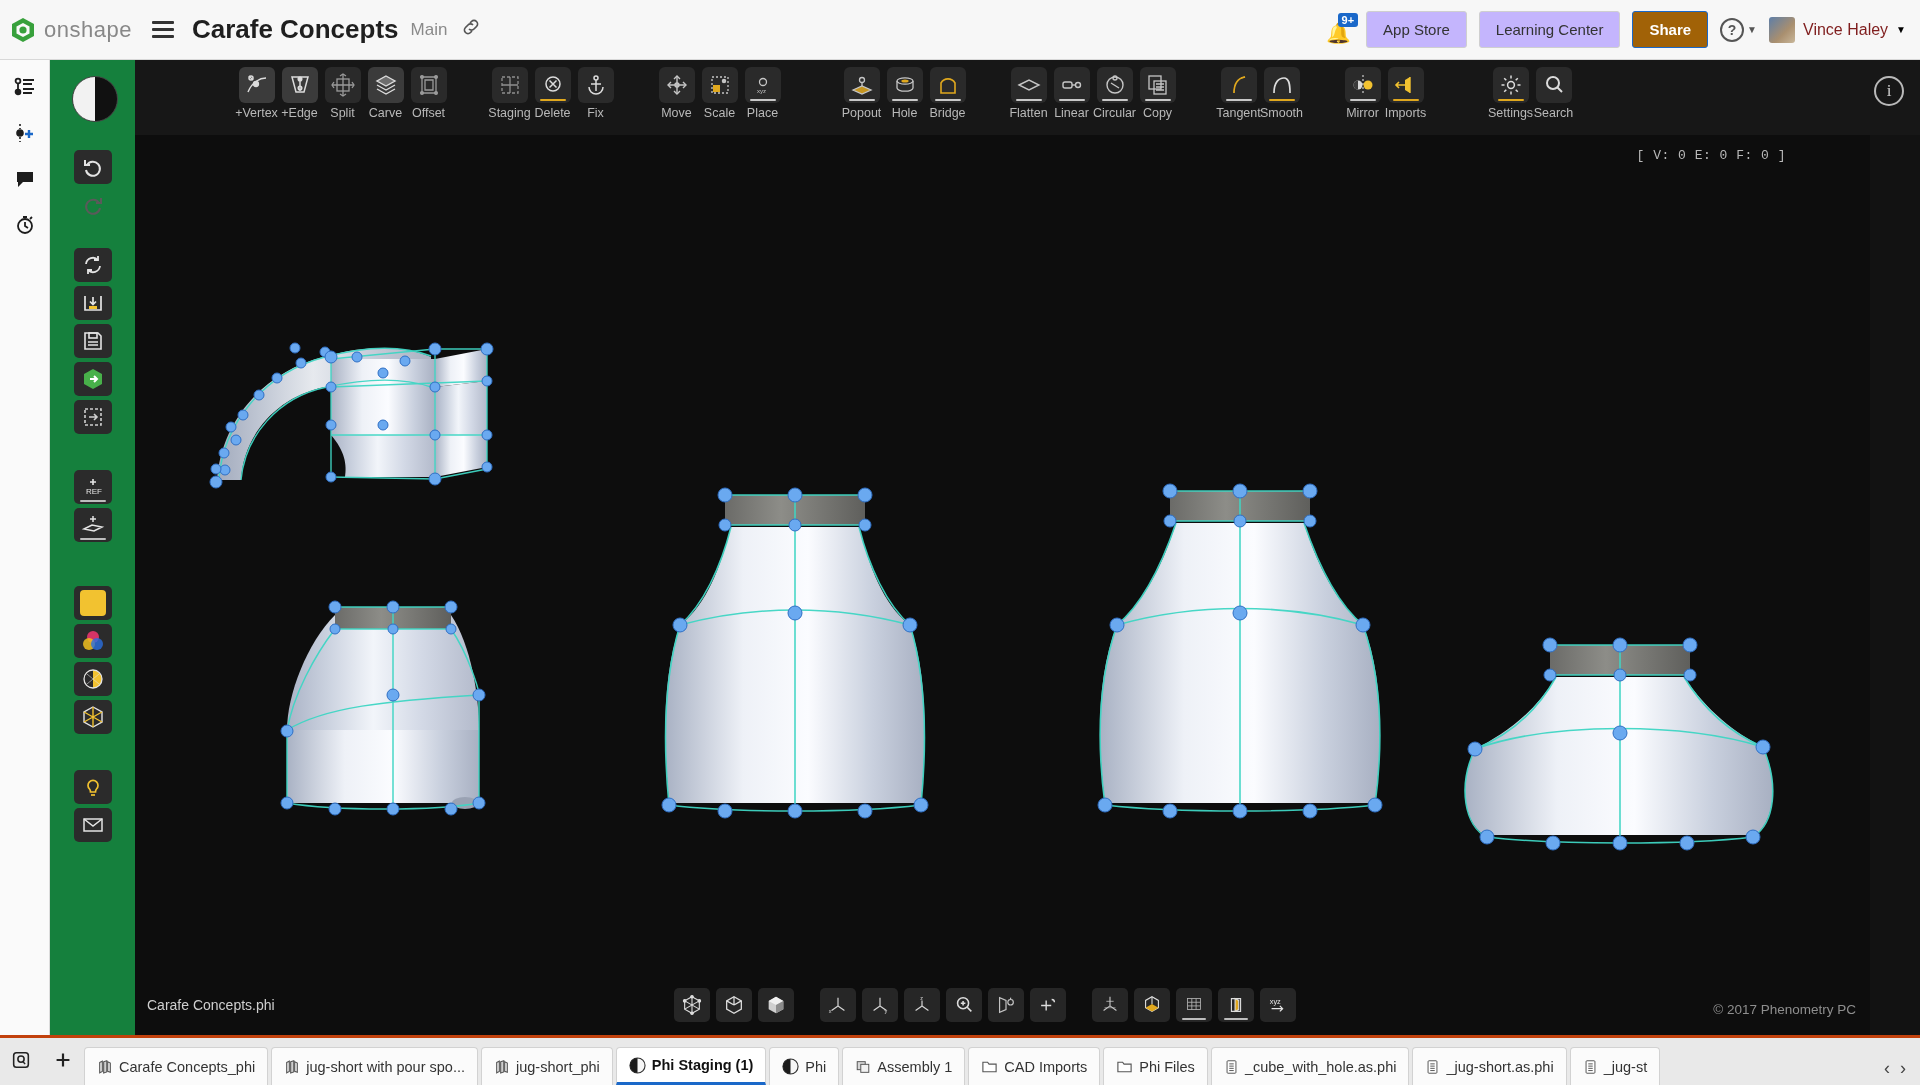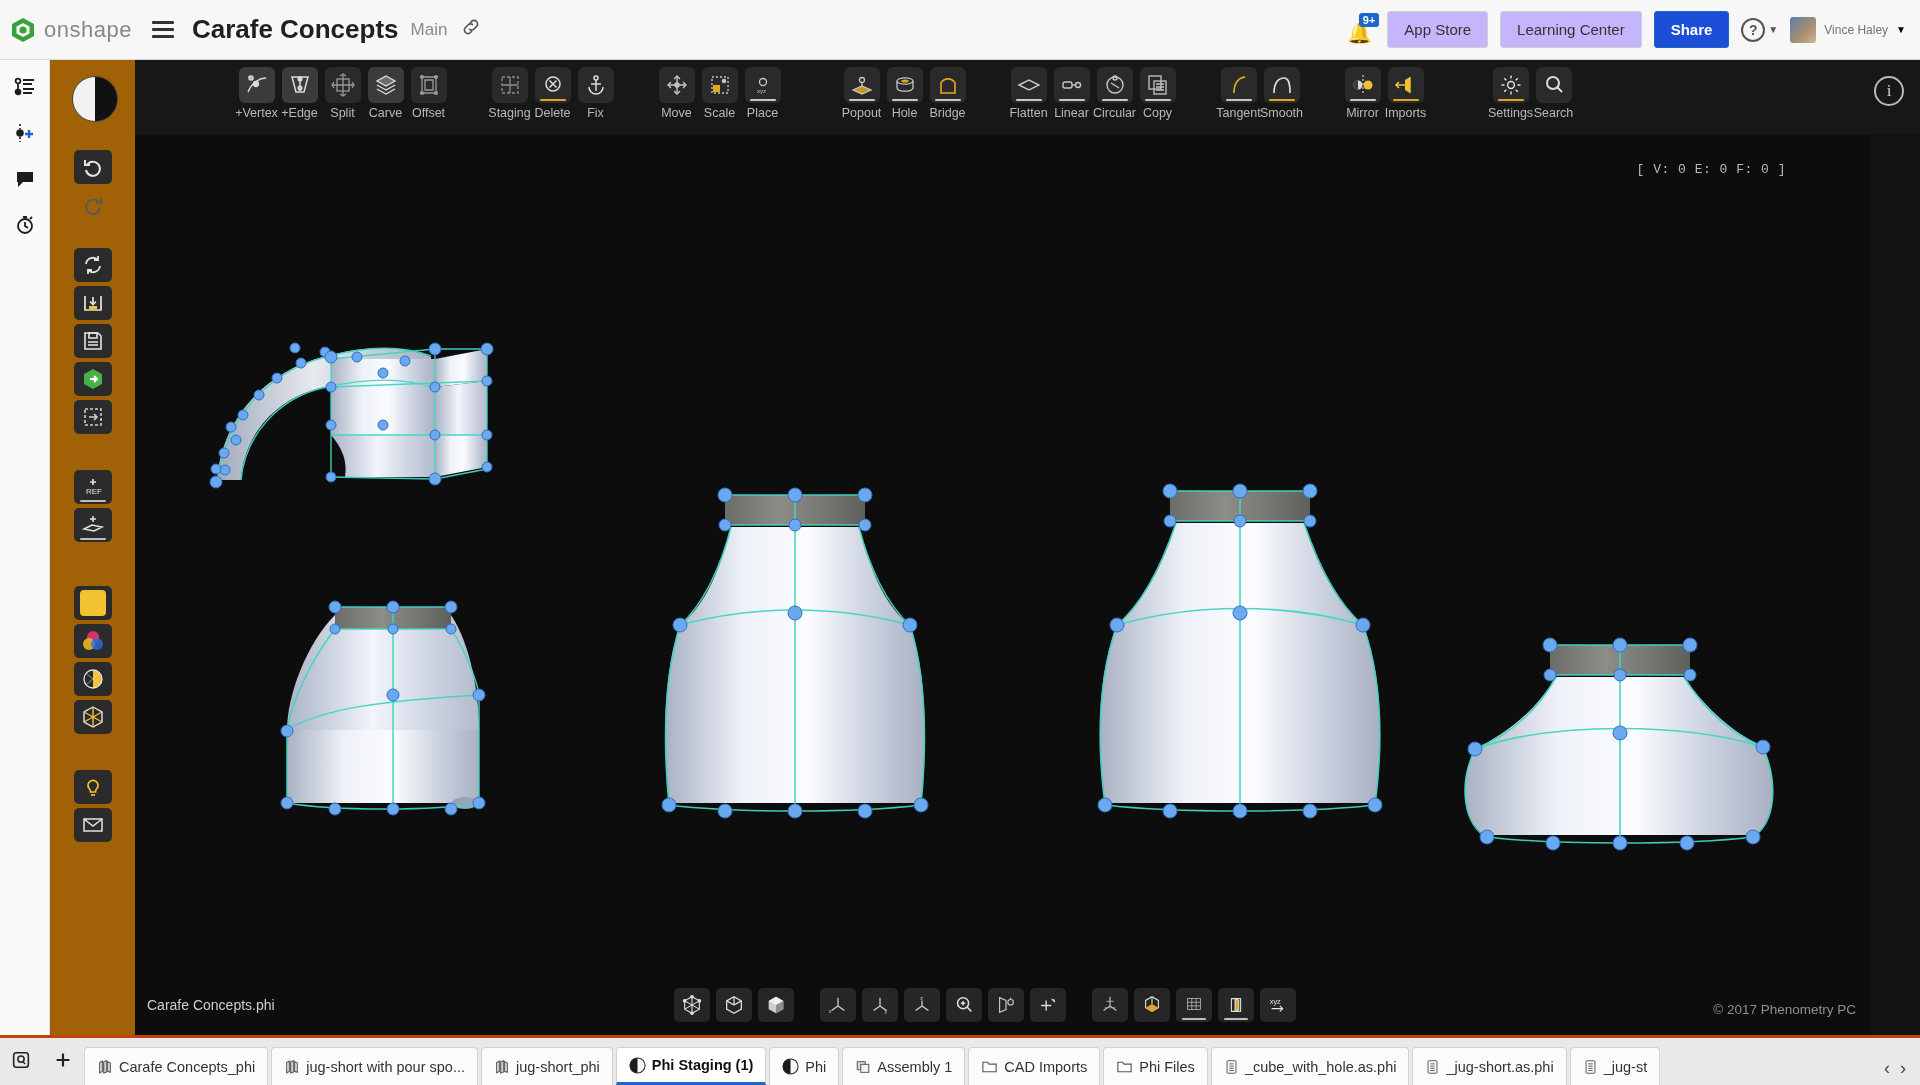--- a/index.html
+++ b/index.html
@@ -22,47 +22,47 @@
   #doc-branch { font-size:17px; color:#8a8a8a; margin-left:12px; }
   #link-icon { margin-left:14px; color:#555; font-size:19px; cursor:pointer; }
   .hdr-right { margin-left:auto; display:flex; align-items:center; gap:12px;
     padding-right:14px; }
   .bell-wrap { position:relative; width:30px; height:30px; cursor:pointer; }
   .bell { font-size:20px; color:#555; position:absolute; left:2px; top:6px; }
   .badge { position:absolute; right:-4px; top:-2px; background:#1a68c9; color:#fff;
     font-size:11px; font-weight:bold; border-radius:3px; padding:1px 4px; line-height:12px; }
   .hdr-btn { border:1px solid #cfcfcf; background:#c4b5fd; border-radius:3px;
     font-size:15px; color:#333; padding:9px 16px; cursor:pointer; }
-  .hdr-btn.primary { background:#1d4ed8; border-color:#1a68c9; color:#fff; font-weight:bold; }
+  .hdr-btn.primary { background:#a16207; border-color:#1a68c9; color:#fff; font-weight:bold; }
   .help-wrap { display:flex; align-items:center; gap:3px; cursor:pointer; color:#555; }
   .circ-q { width:24px; height:24px; border:2px solid #555; border-radius:50%;
     display:flex; align-items:center; justify-content:center; font-size:14px;
     font-weight:bold; }
   .caret { font-size:10px; }
   .user-wrap { display:flex; align-items:center; gap:8px; cursor:pointer; }
   .avatar { width:26px; height:26px; border-radius:3px; overflow:hidden;
     background:linear-gradient(135deg,#5d7ea8 0%,#a98f6f 60%,#c9b79a 100%); }
-  .user-name { font-size:12px; color:#737373;text-align:right; }
+  .user-name { font-size:16px; color:#7f1d1d;text-align:right; }
 
   
   #left-rail { position:absolute; left:0; top:60px; width:50px; height:1025px;
     background:#fafafa; border-right:1px solid #dcdcdc; }
   .rail-ico { width:50px; height:46px; display:flex; align-items:center;
     justify-content:center; cursor:pointer; color:#1d1d1d; }
   .rail-ico svg { display:block; }
   #rail-bottom { position:absolute; left:0; bottom:0; width:50px; height:46px;
     display:flex; align-items:center; justify-content:center; cursor:pointer; }
 
   
   #app { position:absolute; left:50px; top:60px; width:1870px; height:975px;
     background:#151515; }
 
   
   #toolcol { position:absolute; left:0; top:0; width:85px; height:975px;
-    background:#a16207; }
+    background:#15803d; }
   .sphere { position:absolute; left:22px; top:16px; width:46px; height:46px;
     border-radius:50%; background:linear-gradient(90deg,#f2f2f2 0 50%,#111 50% 100%);
     border:1px solid #444; }
   .tbtn { width:38px; height:34px; margin:4px auto; border-radius:5px;
     background:#2b2b2b; display:flex; align-items:center; justify-content:center;
     cursor:pointer; position:relative; }
   .tbtn.flat { background:transparent; }
   .tbtn svg { display:block; }
   .tgap { height:18px; }
   .tgap-sm { height:10px; }
@@ -87,21 +87,21 @@
 
   
   #infobtn { position:absolute; right:16px; top:16px; width:30px; height:30px;
     border:2px solid #b9b9b9; border-radius:50%; color:#cfcfcf; font-size:17px;
     display:flex; align-items:center; justify-content:center; cursor:pointer;
     font-family:"Liberation Serif", serif; }
 
   
   #viewport { position:absolute; left:85px; top:75px; width:1735px; height:900px;
     background:#0d0d0d; overflow:hidden; }
-  #vp-counter { position:absolute; right:84px; top:27px; font-size:13px;
+  #vp-counter { position:absolute; right:84px; top:13px; font-size:13px;
     color:#b9b9b9; font-family:"Liberation Mono", monospace; letter-spacing:.5px; }
   #vp-filename { position:absolute; left:12px; bottom:22px; font-size:14px;
     color:#cfcfcf; }
   #vp-copyright { position:absolute; right:14px; bottom:18px; font-size:13.5px;
     color:#8e8e8e; }
   #rightstrip { position:absolute; left:1820px; top:75px; width:50px; height:900px;
     background:#121212; }
   .vgroup { display:flex; gap:6px; }
   .vsep { width:26px; }
   .vbtn { width:36px; height:34px; border-radius:5px; background:#262626;

